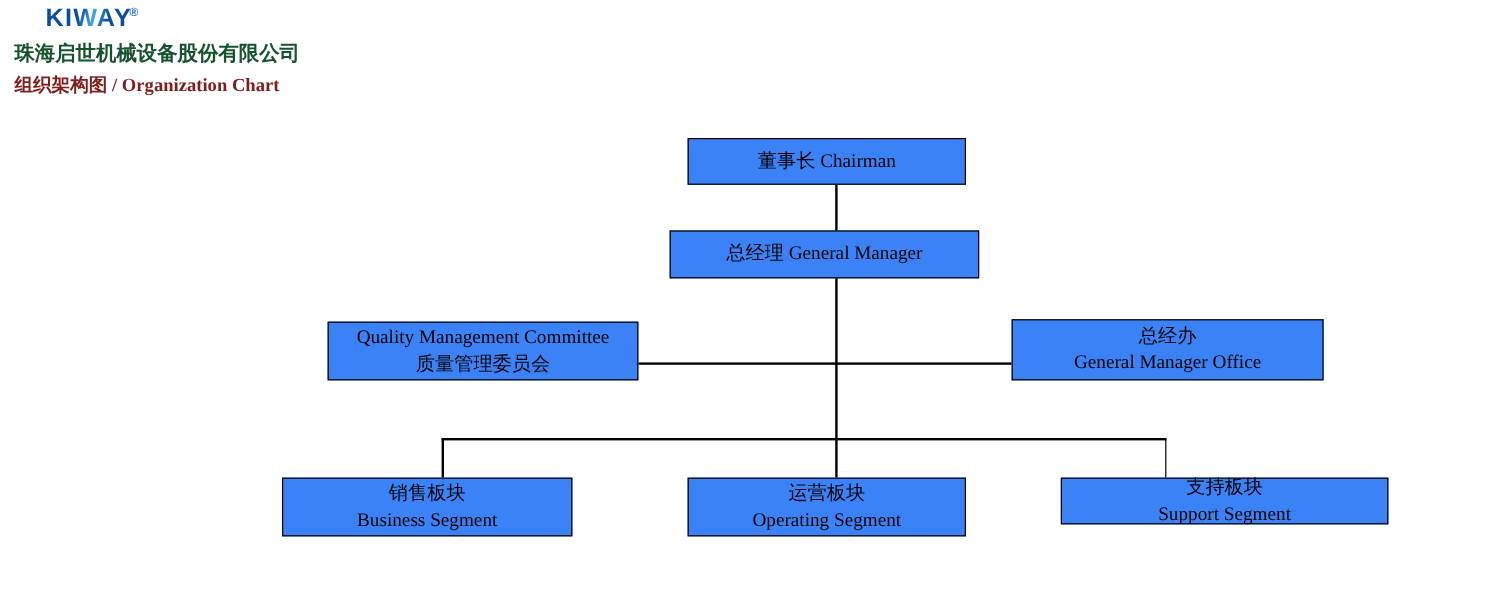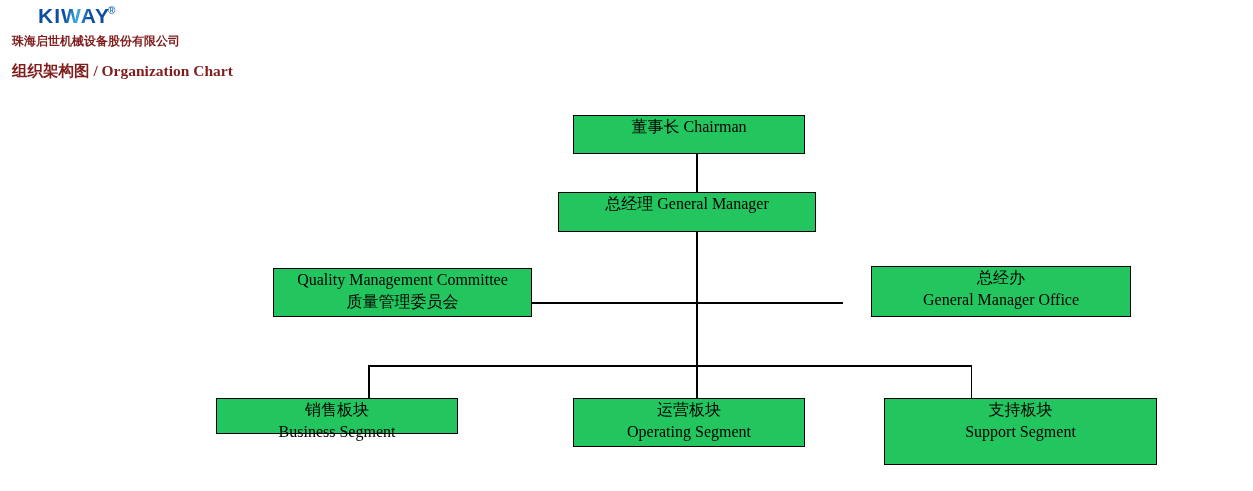--- a/index.html
+++ b/index.html
@@ -36,43 +36,44 @@
     top: 5px;
     font-family: "Liberation Sans", "DejaVu Sans", sans-serif;
     font-size: 10px;
     font-weight: bold;
     color: #1a6cb5;
   }
   .company-name {
     position: absolute;
     left: 12px;
     top: 33px;
-    font-size: 12px;
+    font-size: 17px;
     font-weight: bold;
-    color: #7f1d1d;
+    color: #14532d;
     white-space: nowrap;
   }
   .page-title {
     position: absolute;
     left: 12px;
     top: 61px;
     font-size: 15.5px;
     font-weight: bold;
     color: #7f1d1d;
     white-space: nowrap;
   }
 
   
   .node {
     position: absolute;
-    background: #22c55e;
+    background: #3b82f6;
     border: 1.5px solid #000000;
     display: flex;
     flex-direction: column;
     align-items: center;
+    justify-content: center;
     text-align: center;
     font-size: 16px;
     color: #000000;
     line-height: 22px;
     white-space: nowrap;
   }
 
   
   .edge {
     position: absolute;
@@ -104,33 +105,33 @@
 
   <div class="node" style="left:558px; top:192px; width:258px; height:40px;">
     <div>总经理 General Manager</div>
   </div>
 
   <div class="node" style="left:273px; top:268px; width:259px; height:49px;">
     <div>Quality Management Committee</div>
     <div>质量管理委员会</div>
   </div>
 
-  <div class="node" style="left:843px; top:266px; width:260px; height:51px;margin-left:28px;">
+  <div class="node" style="left:843px; top:266px; width:260px; height:51px;">
     <div>总经办</div>
     <div>General Manager Office</div>
   </div>
 
-  <div class="node" style="left:216px; top:398px; width:242px; height:36px;">
+  <div class="node" style="left:235px; top:398px; width:242px; height:49px;">
     <div>销售板块</div>
     <div>Business Segment</div>
   </div>
 
   <div class="node" style="left:573px; top:398px; width:232px; height:49px;">
     <div>运营板块</div>
     <div>Operating Segment</div>
   </div>
 
-  <div class="node" style="left:884px; top:398px; width:273px; height:67px;">
+  <div class="node" style="left:884px; top:398px; width:273px; height:39px;">
     <div>支持板块</div>
     <div>Support Segment</div>
   </div>
 
 </div>
 
 </body></html>

